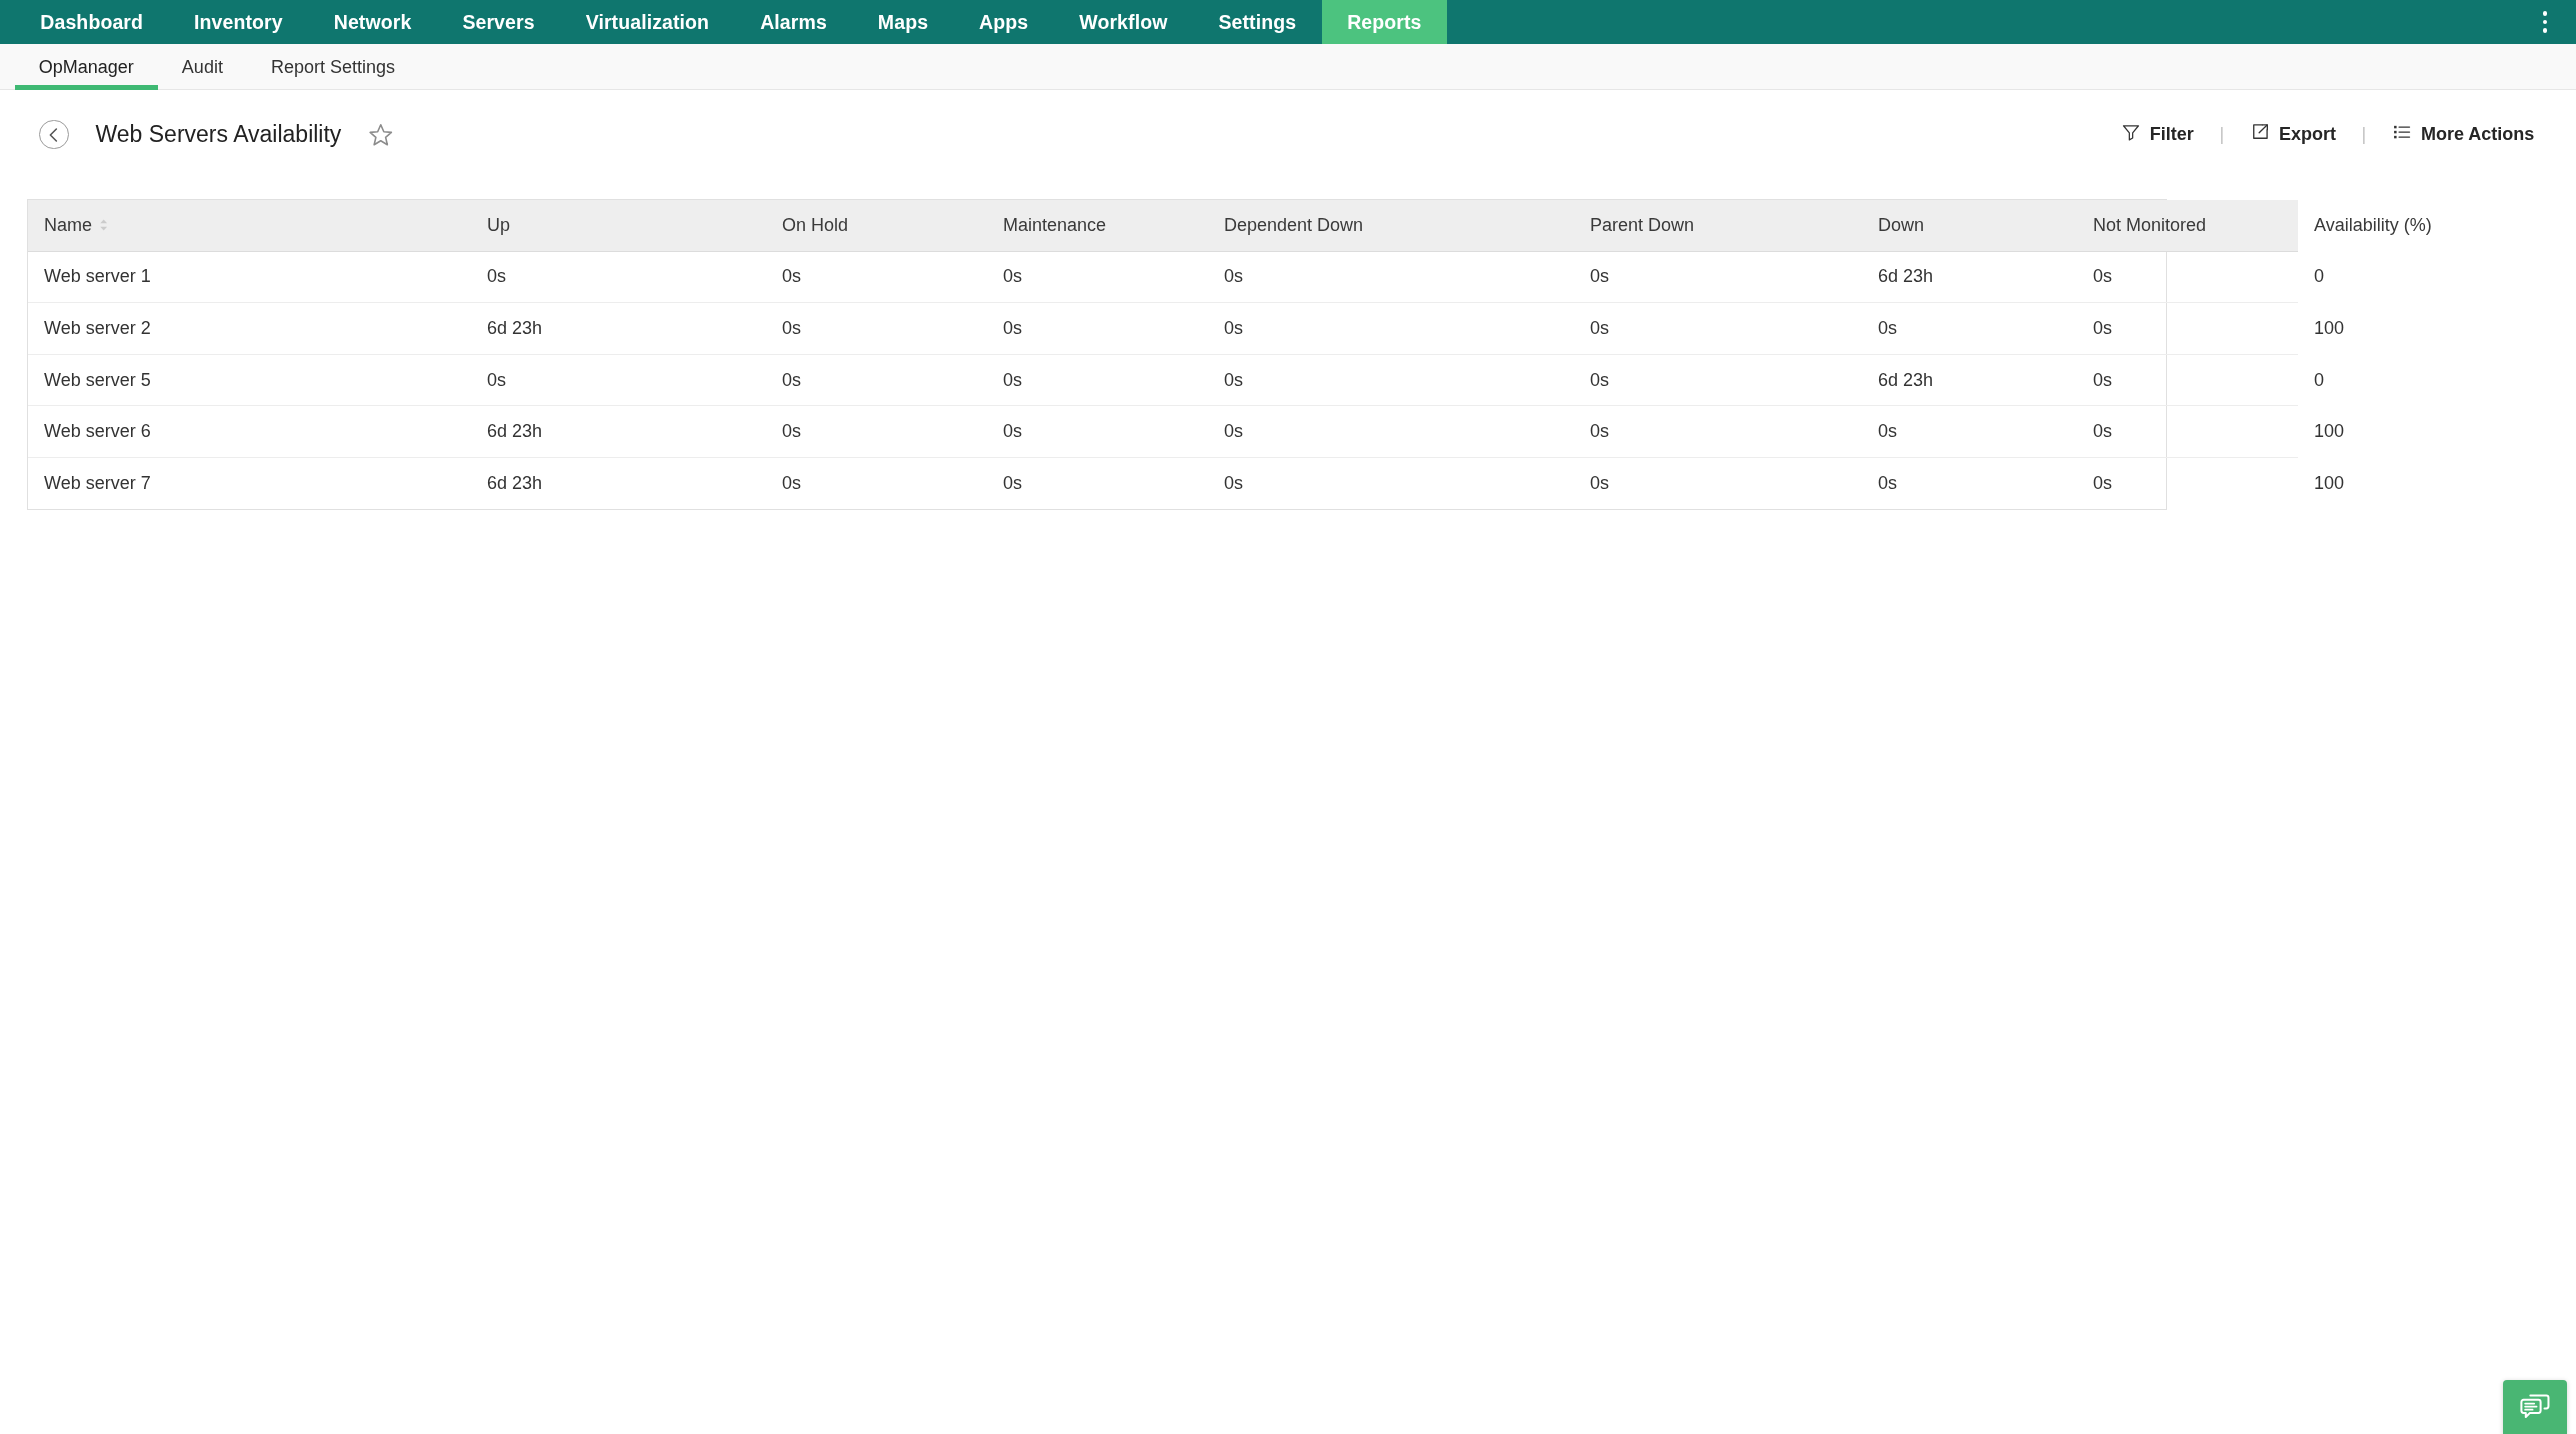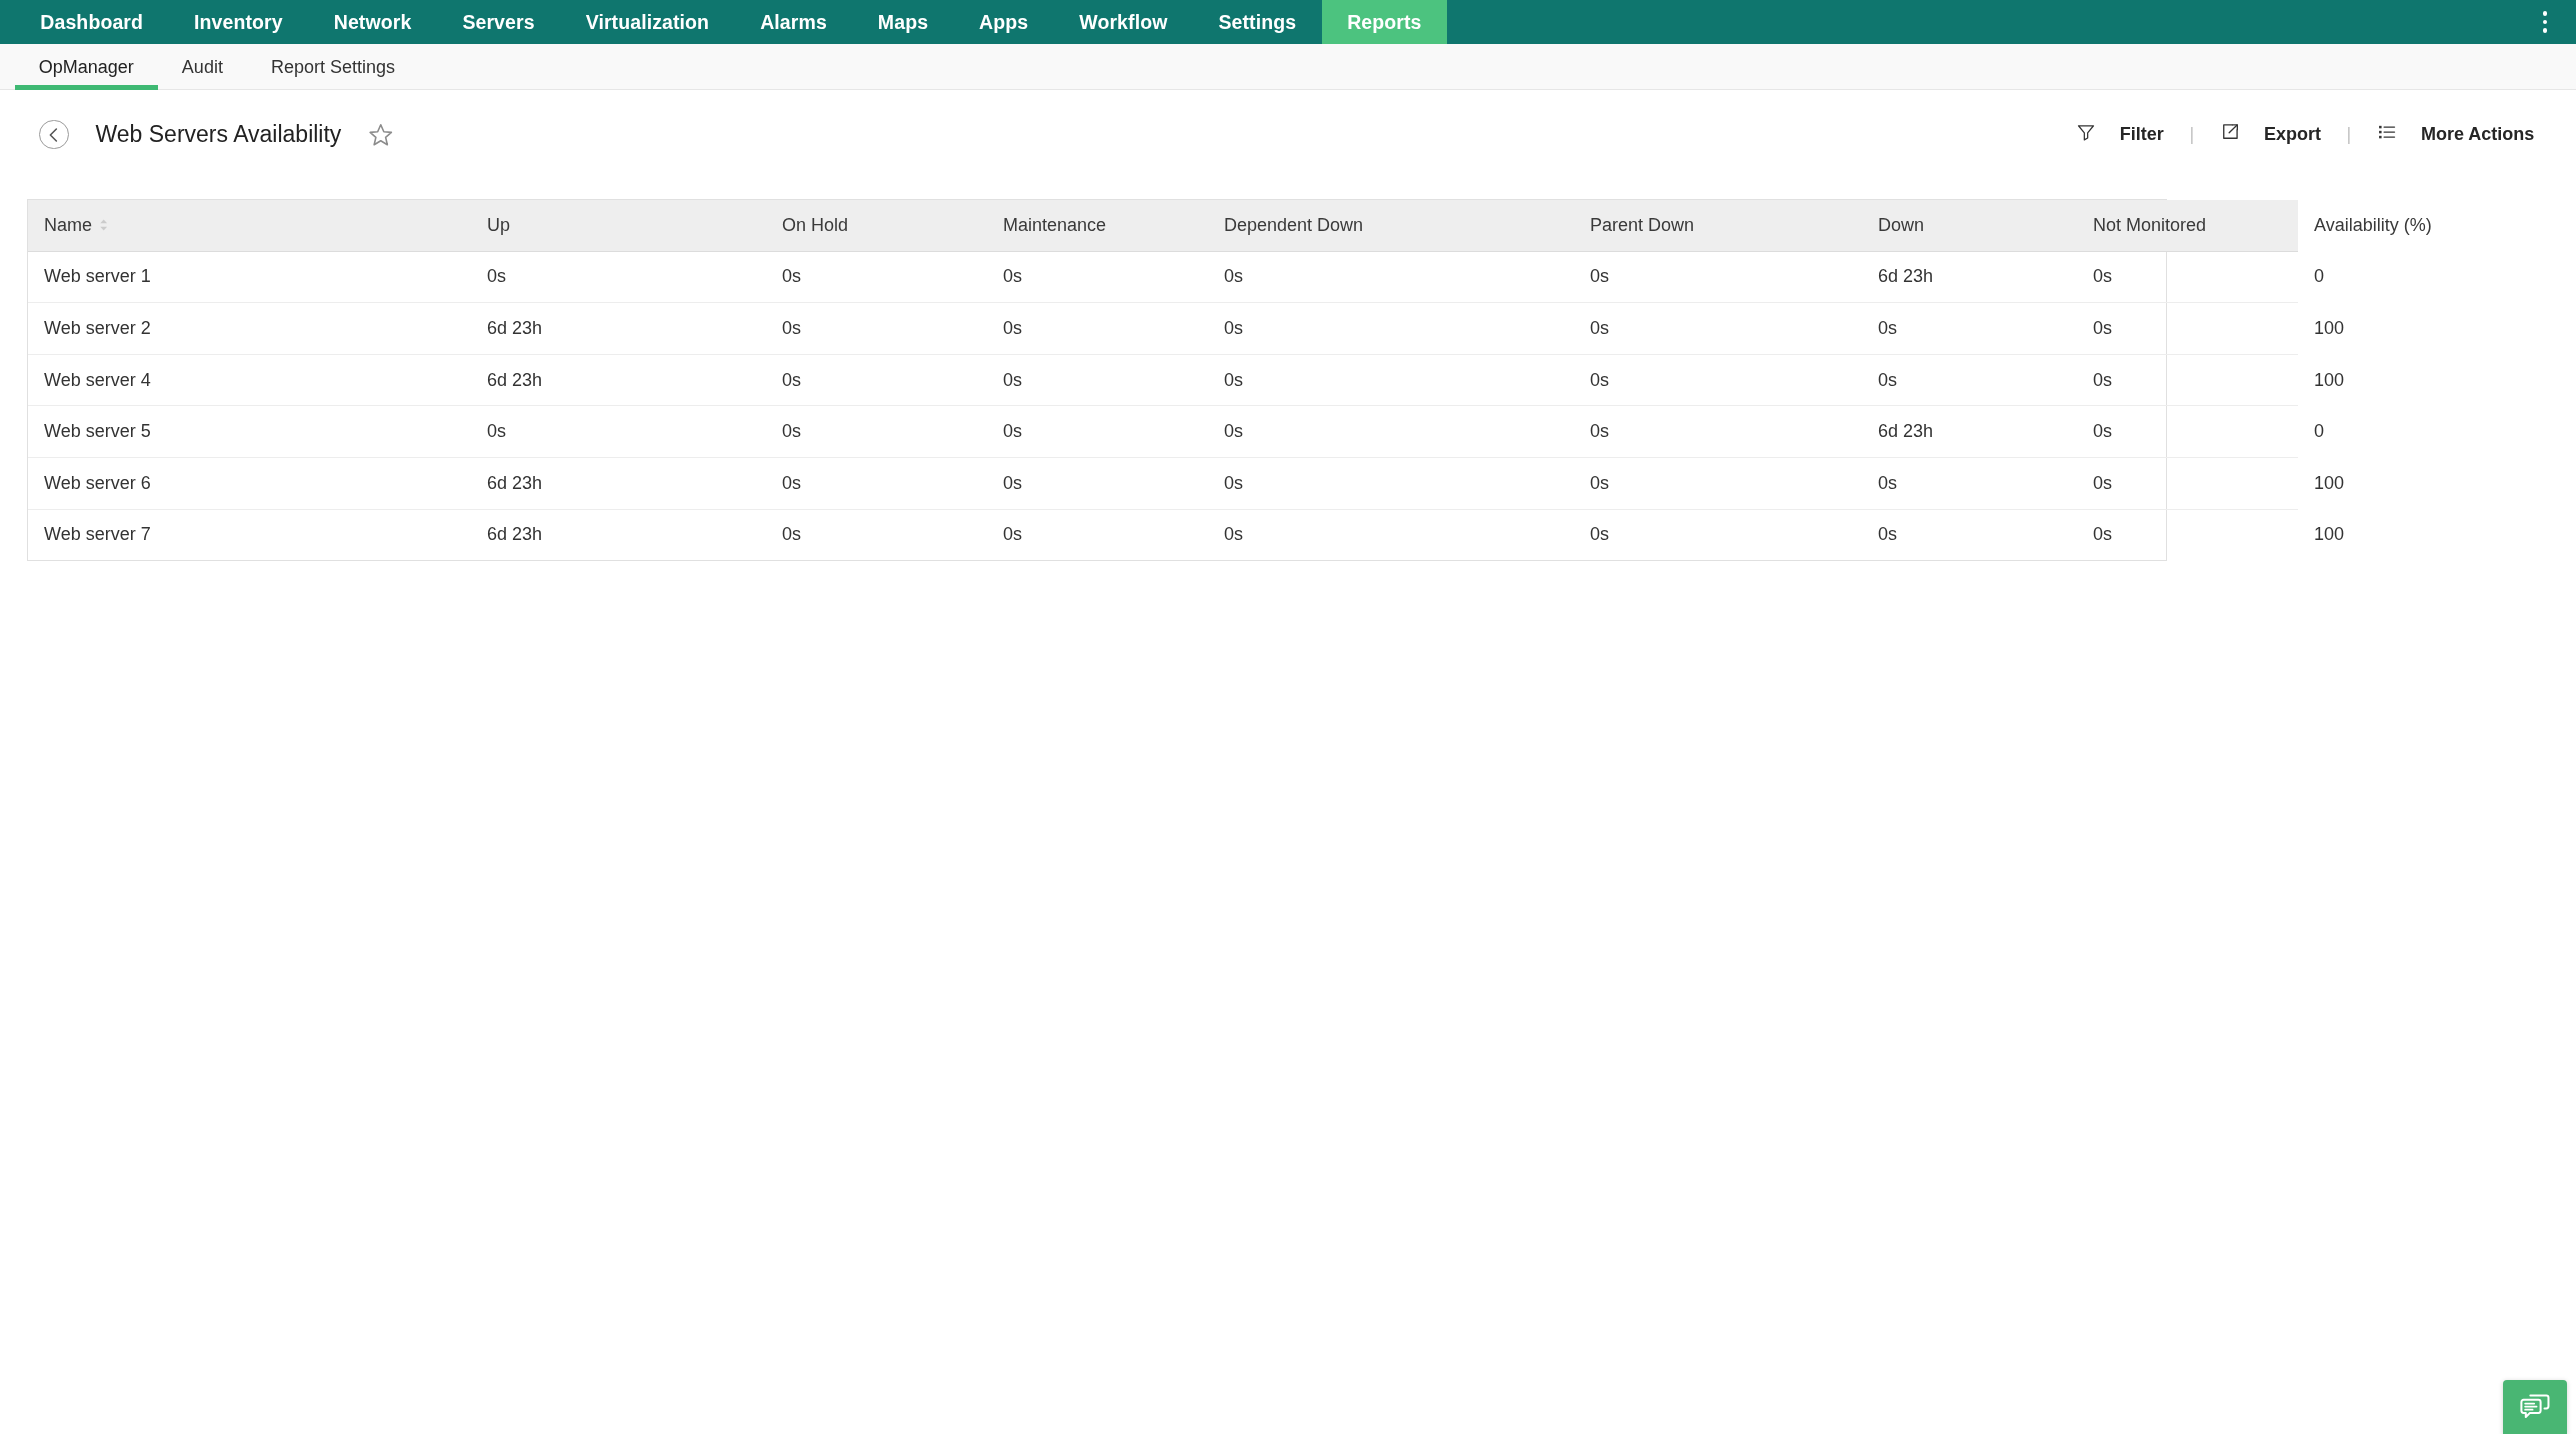--- a/index.html
+++ b/index.html
@@ -139,21 +139,21 @@
   .ph-right {
     margin-left: auto;
     display: flex;
     align-items: center;
     padding-right: 39px;
     gap: 0;
   }
   .tool-btn {
     display: flex;
     align-items: center;
-    gap: 24px;
+    gap: 9px;
     font-size: 18px;
     font-weight: bold;
     color: #262626;
     cursor: pointer;
     white-space: nowrap;
     padding: 5.4px 2.7px;
   }
   .tool-sep {
     color: #c2c2c2;
     font-size: 18px;
@@ -395,31 +395,20 @@
           <td class="c-up">6d 23h</td>
           <td class="c-hold">0s</td>
           <td class="c-maint">0s</td>
           <td class="c-depdown">0s</td>
           <td class="c-parentdown">0s</td>
           <td class="c-down">0s</td>
           <td class="c-notmon">0s</td>
           <td class="c-avail">100</td>
         </tr>
         <tr>
-          <td class="c-name">Web server 4</td>
-          <td class="c-up">6d 23h</td>
-          <td class="c-hold">0s</td>
-          <td class="c-maint">0s</td>
-          <td class="c-depdown">0s</td>
-          <td class="c-parentdown">0s</td>
-          <td class="c-down">0s</td>
-          <td class="c-notmon">0s</td>
-          <td class="c-avail">100</td>
-        </tr>
-        <tr>
           <td class="c-name">Web server 5</td>
           <td class="c-up">0s</td>
           <td class="c-hold">0s</td>
           <td class="c-maint">0s</td>
           <td class="c-depdown">0s</td>
           <td class="c-parentdown">0s</td>
           <td class="c-down">6d 23h</td>
           <td class="c-notmon">0s</td>
           <td class="c-avail">0</td>
         </tr>

